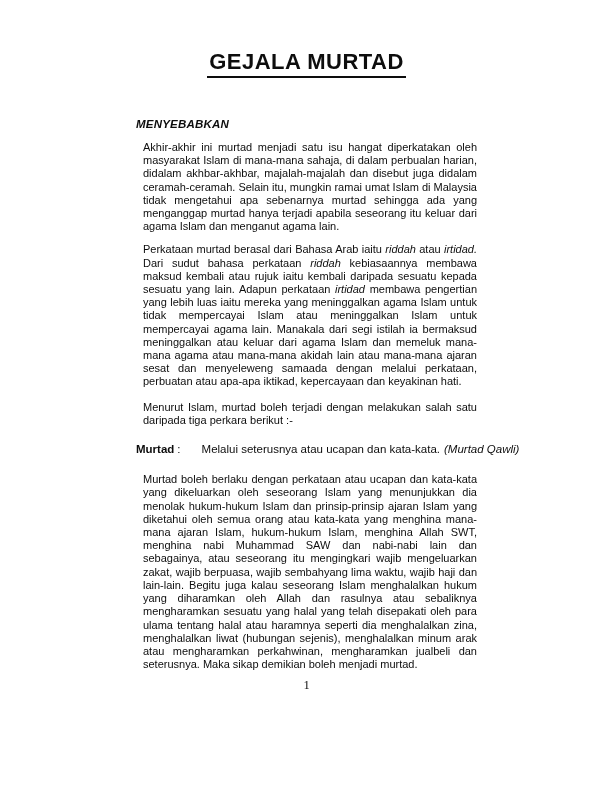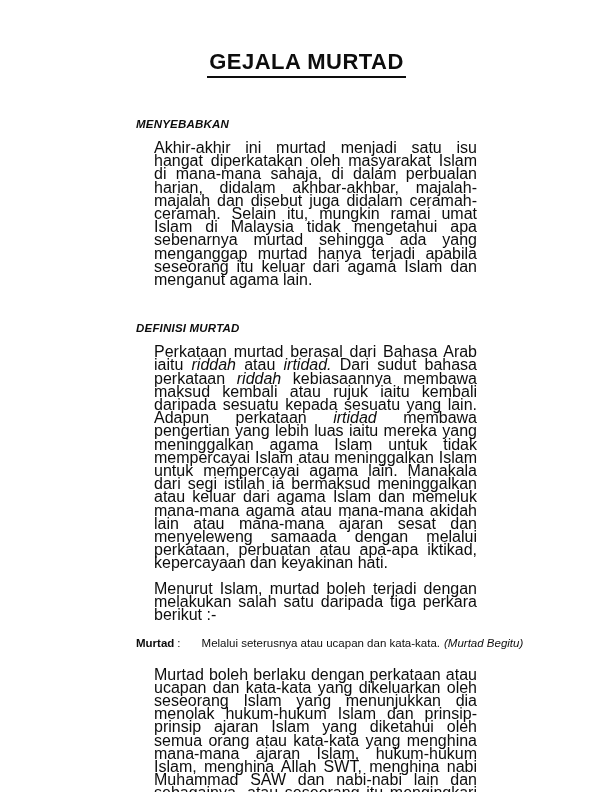--- a/index.html
+++ b/index.html
@@ -37,22 +37,22 @@
     font-size: 11.5px;
     font-weight: bold;
     font-style: italic;
     line-height: 13px;
     letter-spacing: 0.2px;
   }
   .h-pendahuluan { margin-top: 40px; }
   .h-definisi    { margin-top: 36px; }
   .h-perkara     { margin-top: 39px; }
   .body-text {
-    margin: 10px 0 0 18px;
-    font-size: 16px;
+    margin: 10px 0 0 7px;
+    font-size: 11px;
     line-height: 13.2px;
     text-align: justify;
     text-justify: inter-word;
   }
   .body-text em, .item-line em {
   }
   .p-intro { margin-top: 12px; }
   .item-line {
     margin: 16px 0 0 0;
     font-size: 11.5px;
@@ -79,26 +79,25 @@
 <body>
 
 <div class="page">
 
   <h1 class="doc-title"><span class="title-underline">GEJALA MURTAD</span></h1>
 
   <h2 class="sec-heading h-pendahuluan">MENYEBABKAN</h2>
 
   <p class="body-text">Akhir-akhir ini murtad menjadi satu isu hangat diperkatakan oleh masyarakat Islam di mana-mana sahaja, di dalam perbualan harian, didalam akhbar-akhbar, majalah-majalah dan disebut juga didalam ceramah-ceramah. Selain itu, mungkin ramai umat Islam di Malaysia tidak mengetahui apa sebenarnya murtad sehingga ada yang menganggap murtad hanya terjadi apabila seseorang itu keluar dari agama Islam dan menganut agama lain.</p>
 
-  <h2 class="sec-heading h-definisi">DEFINISI MURTAD</h2>
 
   <p class="body-text"><span>Perkataan murtad berasal dari Bahasa Arab iaitu </span><em>riddah</em><span> atau </span><em>irtidad.</em><span> Dari sudut bahasa perkataan </span><em>riddah</em><span> kebiasaannya membawa maksud kembali atau rujuk iaitu kembali daripada sesuatu kepada sesuatu yang lain. Adapun perkataan </span><em>irtidad</em><span> membawa pengertian yang lebih luas iaitu mereka yang meninggalkan agama Islam untuk tidak mempercayai Islam atau meninggalkan Islam untuk mempercayai agama lain. Manakala dari segi istilah ia bermaksud meninggalkan atau keluar dari agama Islam dan memeluk mana-mana agama atau mana-mana akidah lain atau mana-mana ajaran sesat dan menyeleweng samaada dengan melalui perkataan, perbuatan atau apa-apa iktikad, kepercayaan dan keyakinan hati.</span></p>
 
 
   <p class="body-text p-intro">Menurut Islam, murtad boleh terjadi dengan melakukan salah satu daripada tiga perkara berikut :-</p>
 
-  <p class="item-line"><strong class="item-label">Murtad</strong><span class="sep">:</span><span class="tab"></span><span>Melalui seterusnya atau ucapan dan kata-kata.</span><em class="note">(Murtad Begitu)</em></p>
+  <p class="item-line"><strong class="item-label">Murtad</strong><span class="sep">:</span><span class="tab"></span><span>Melalui seterusnya atau ucapan dan kata-kata.</span><em class="note">(Murtad Qawli)</em></p>
 
   <p class="body-text p-body2">Murtad boleh berlaku dengan perkataan atau ucapan dan kata-kata yang dikeluarkan oleh seseorang Islam yang menunjukkan dia menolak hukum-hukum Islam dan prinsip-prinsip ajaran Islam yang diketahui oleh semua orang atau kata-kata yang menghina mana-mana ajaran Islam, hukum-hukum Islam, menghina Allah SWT, menghina nabi Muhammad SAW dan nabi-nabi lain dan sebagainya, atau seseorang itu mengingkari wajib mengeluarkan zakat, wajib berpuasa, wajib sembahyang lima waktu, wajib haji dan lain-lain. Begitu juga kalau seseorang Islam menghalalkan hukum yang diharamkan oleh Allah dan rasulnya atau sebaliknya mengharamkan sesuatu yang halal yang telah disepakati oleh para ulama tentang halal atau haramnya seperti dia menghalalkan zina, menghalalkan liwat (hubungan sejenis), menghalalkan minum arak atau mengharamkan perkahwinan, mengharamkan jualbeli dan seterusnya. Maka sikap demikian boleh menjadi murtad.</p>
 
   <div class="page-footer">1</div>
 
 </div>
 
 </body></html>

